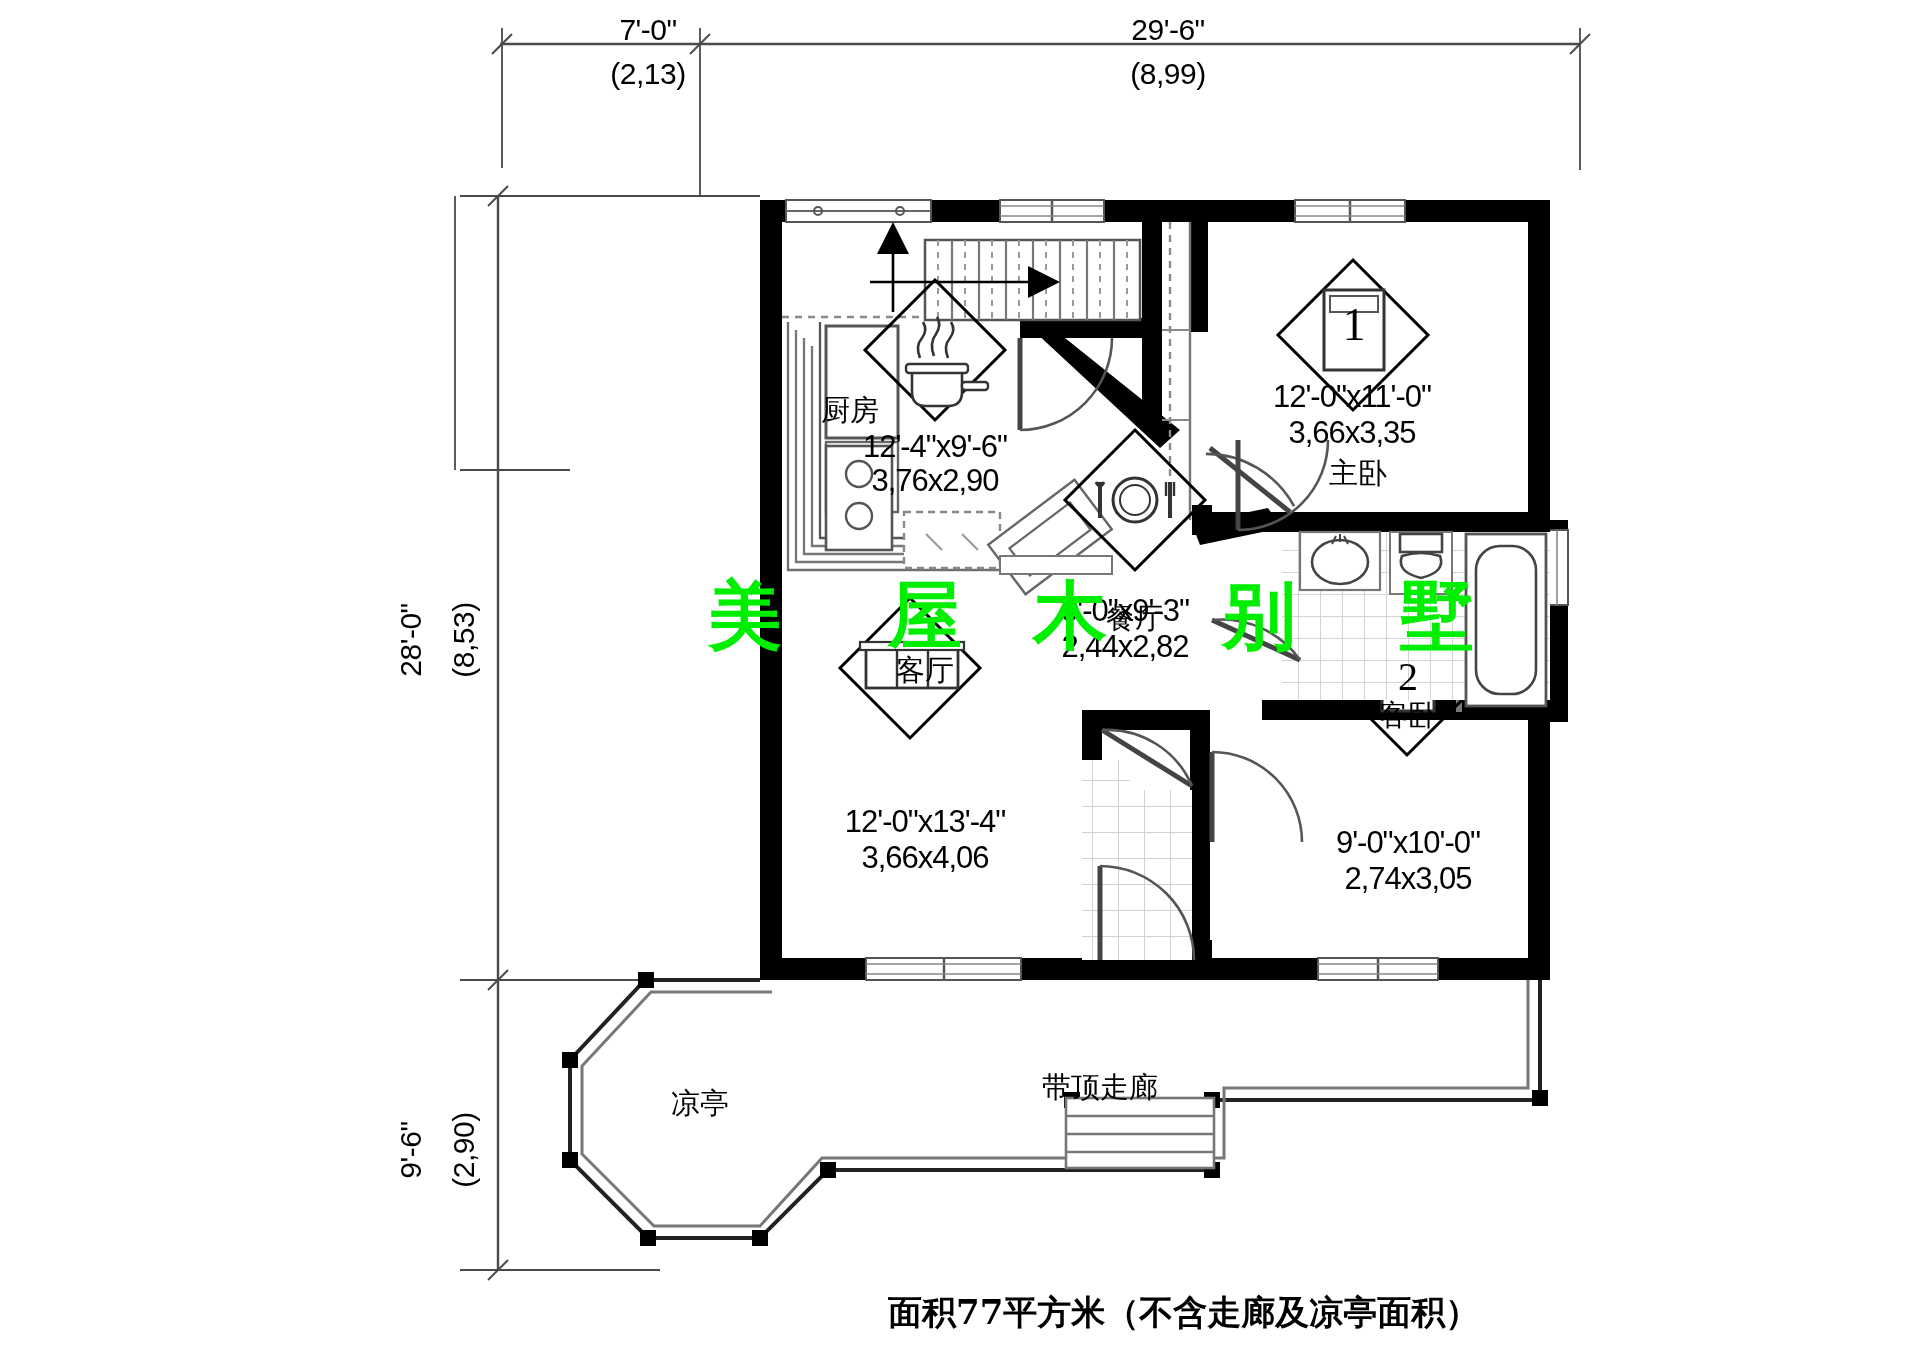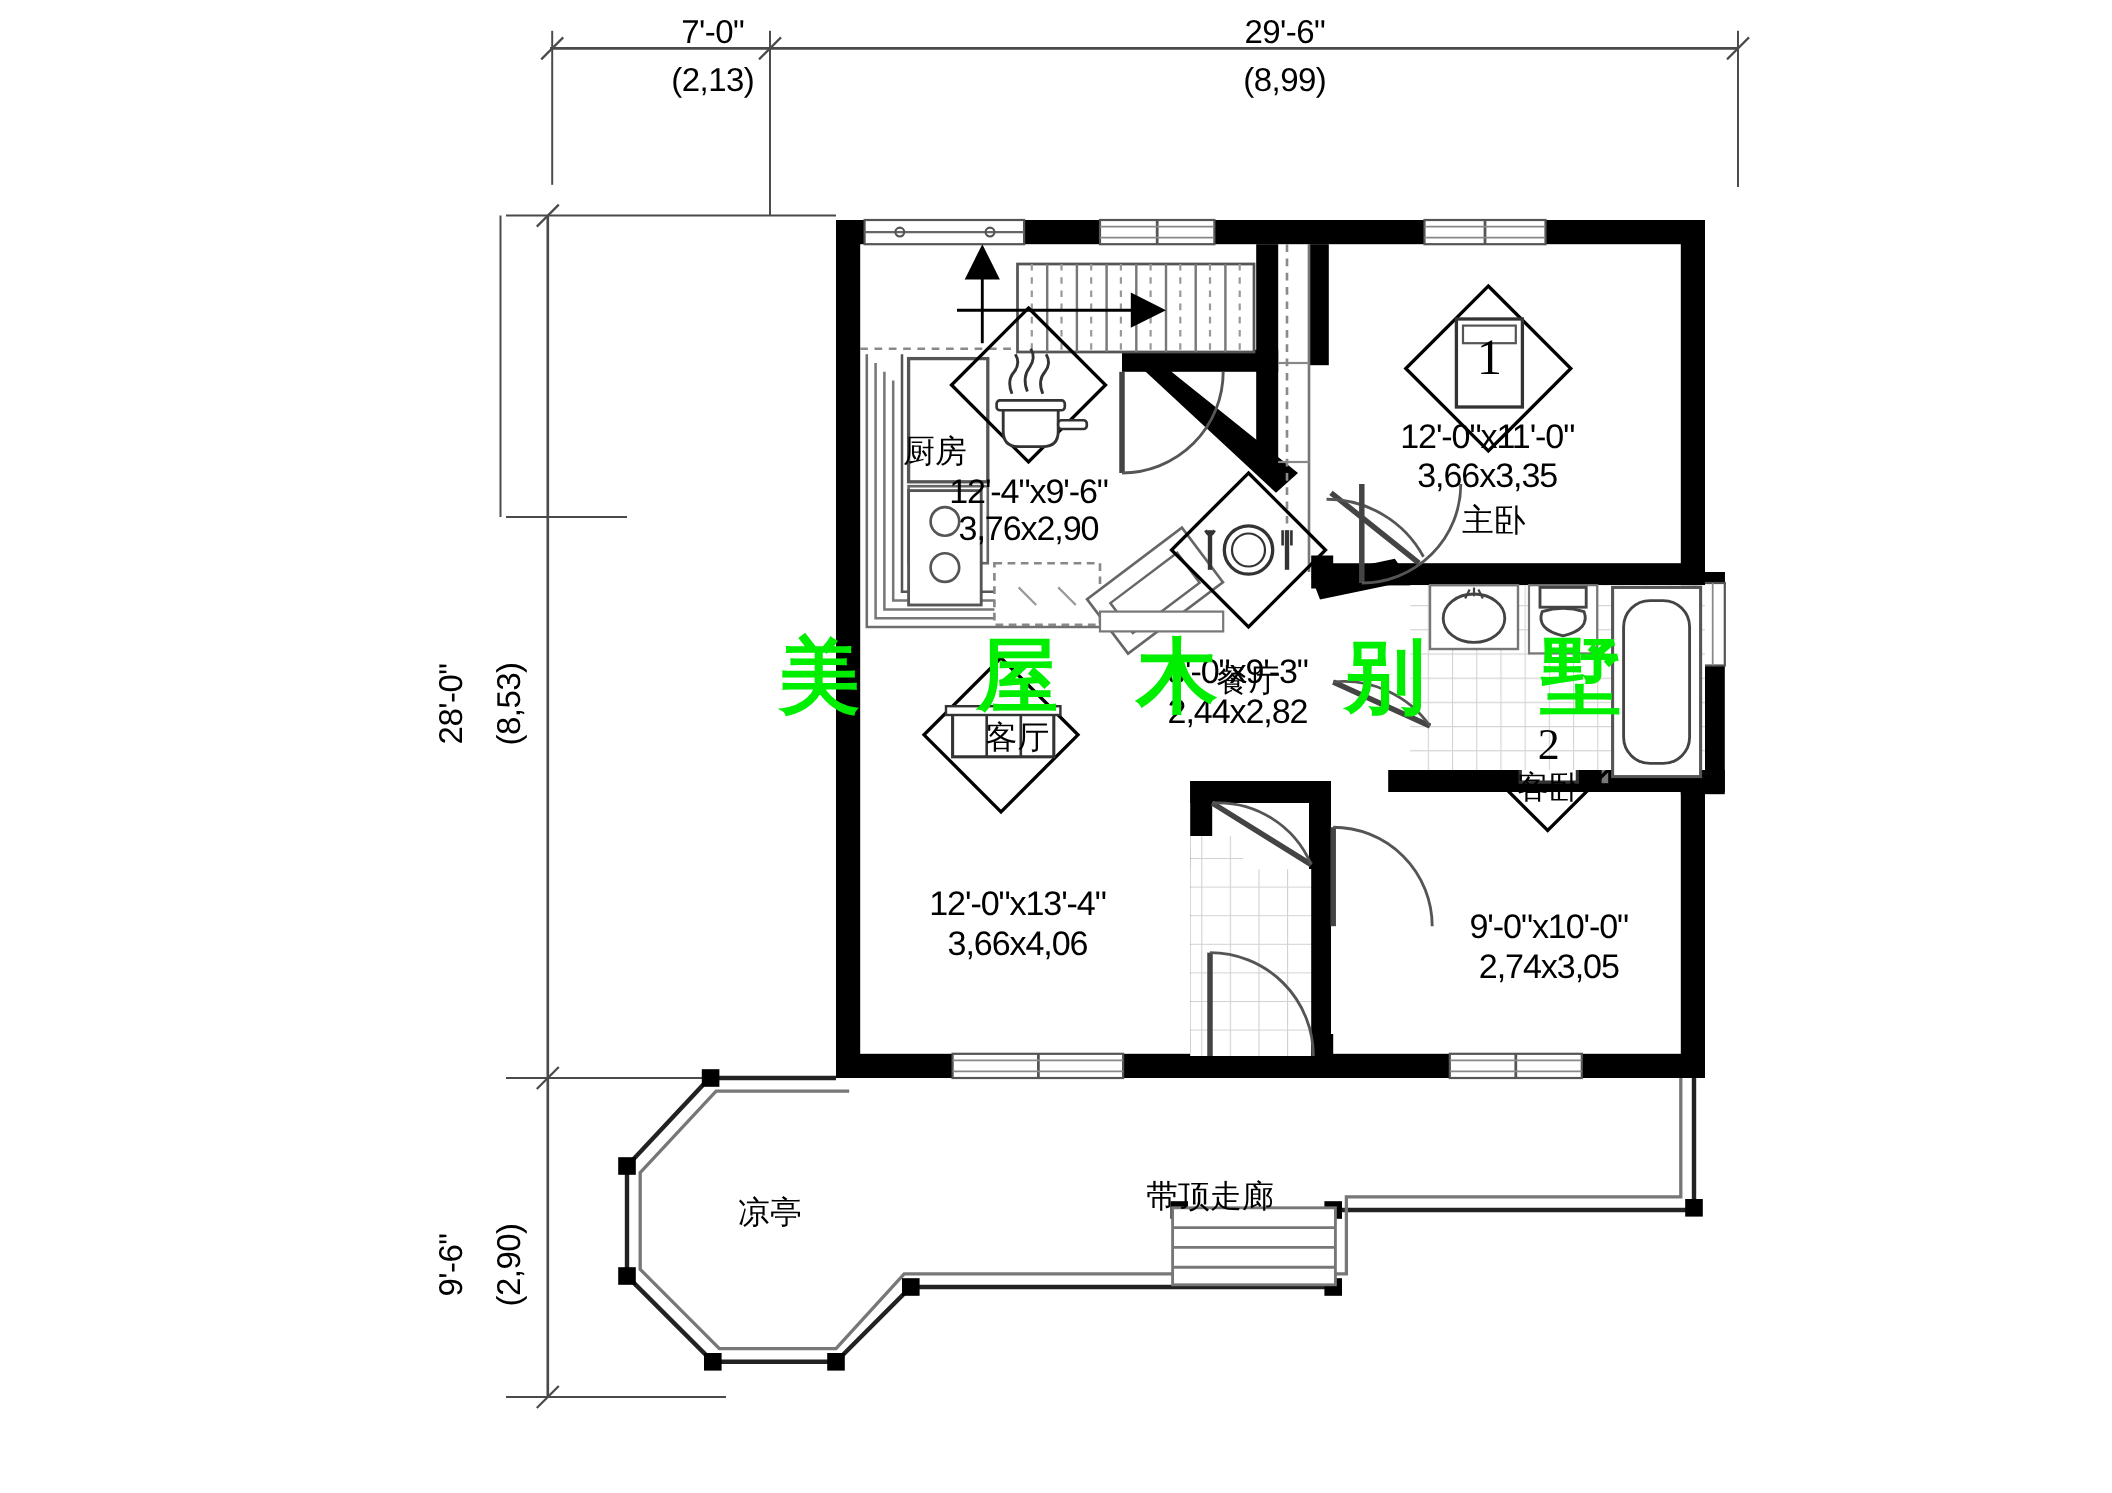--- a/index.html
+++ b/index.html
@@ -366,14 +366,15 @@
 
   <div class="lbl" style="left:1354px;top:300px;transform:translateX(-50%);font-size:46px;font-family:'Liberation Serif',serif;">1</div>
   <div class="lbl" style="left:1408px;top:655px;transform:translateX(-50%);font-size:40px;font-family:'Liberation Serif',serif;">2</div>
 
   <div class="wm" style="left:708px;top:578px;">美</div>
   <div class="wm" style="left:888px;top:578px;">屋</div>
   <div class="wm" style="left:1033px;top:578px;">木</div>
   <div class="wm" style="left:1222px;top:578px;">别</div>
   <div class="wm" style="left:1400px;top:578px;">墅</div>
 
+  <div class="footer" style="left:888px;top:1290px;">面积77平方米（不含走廊及凉亭面积）</div>
 
 </div>
 
 </body></html>

